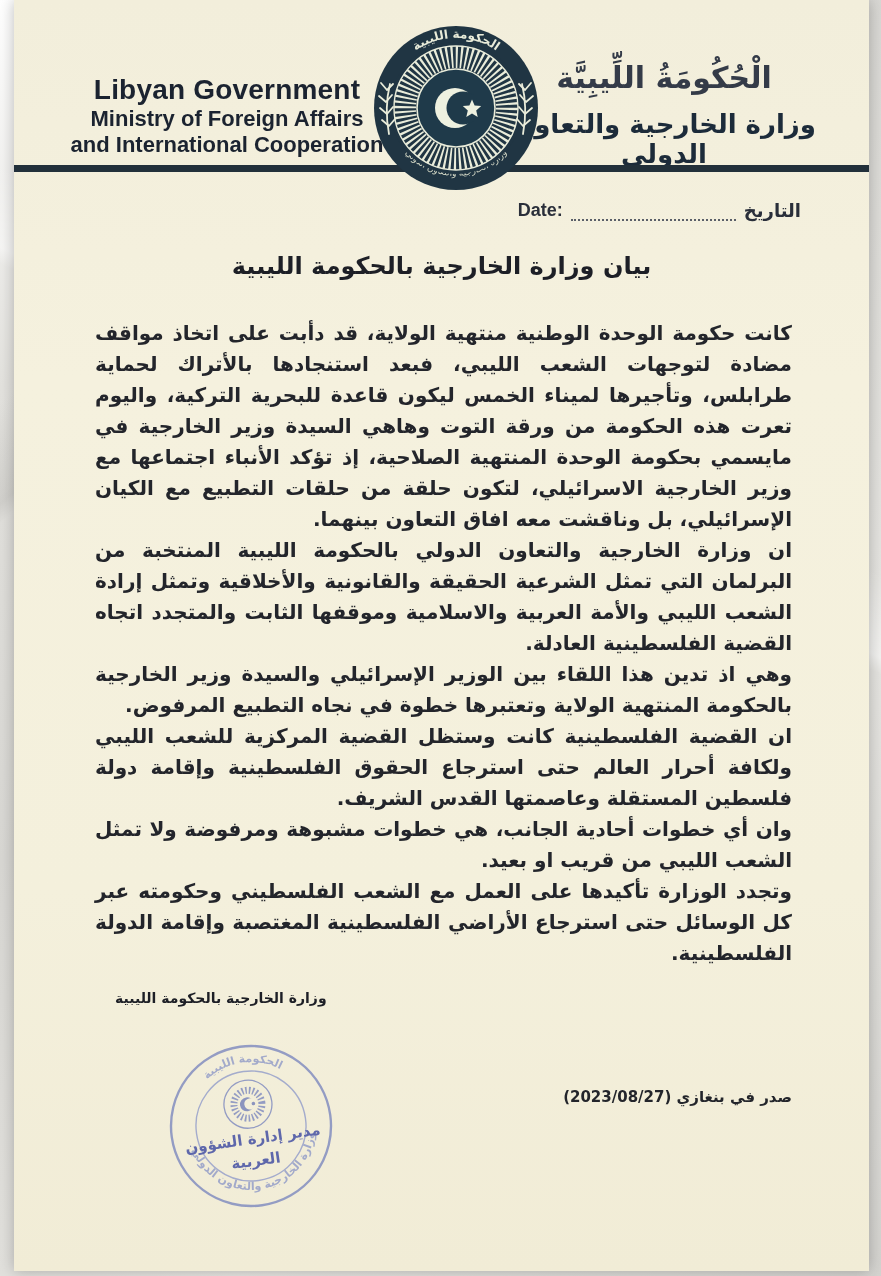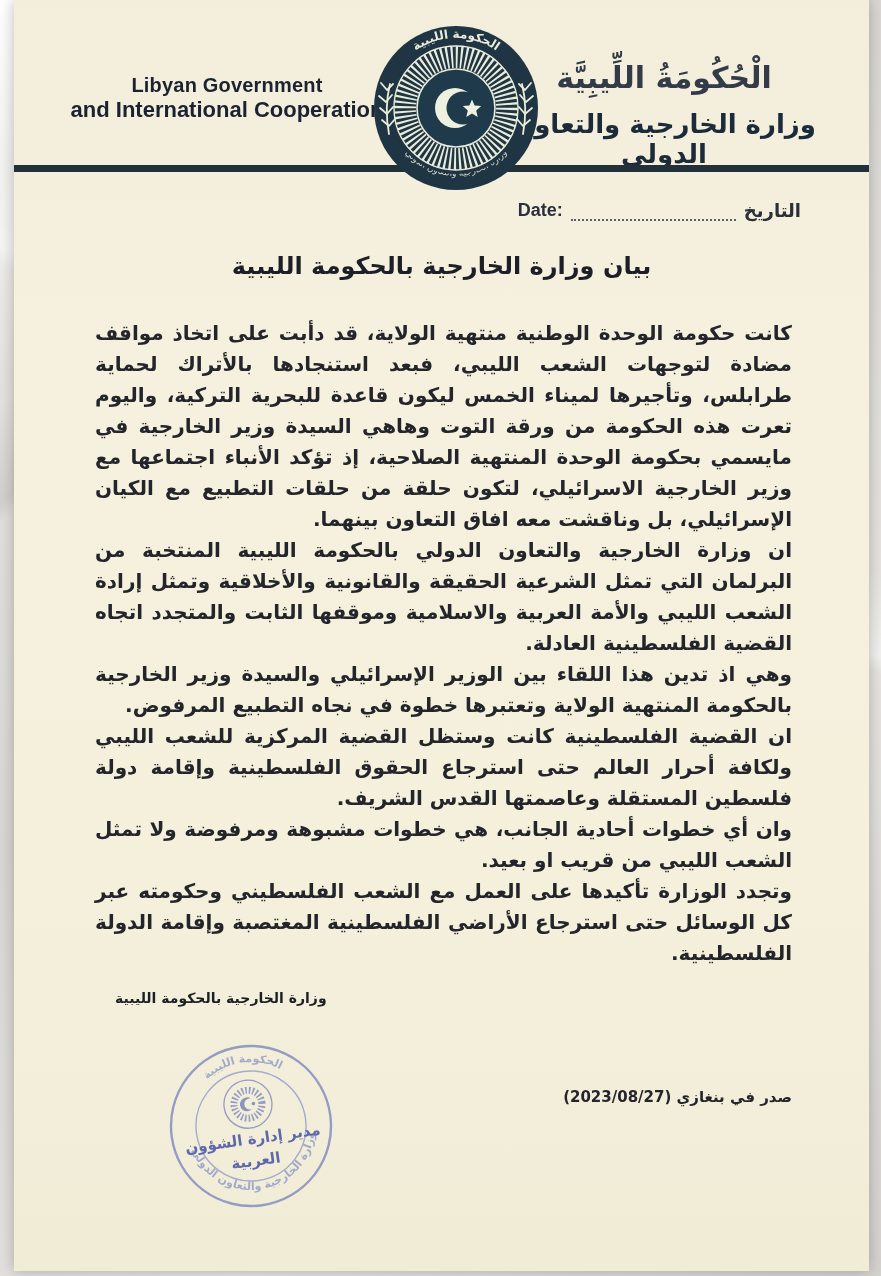--- a/index.html
+++ b/index.html
@@ -23,21 +23,21 @@
     position:absolute;left:14px;right:12px;top:0;bottom:5px;
     background:linear-gradient(180deg,#f2eedb 0%,#f5f1de 30%,#f4f0dc 70%,#f1ecd6 100%);
     box-shadow:0 0 14px rgba(0,0,0,.25);
   }
 
   
   .en-block{
     position:absolute;top:74px;left:48px;width:330px;text-align:center;
     color:#1b2330;font-family:"Liberation Sans",sans-serif;font-weight:bold;
   }
-  .en-line1{font-size:20px;letter-spacing:.2px;}
+  .en-line1{font-size:28px;letter-spacing:.2px;}
   .en-line2,.en-line3{font-size:22px;line-height:26px;}
   .ar-block{
     position:absolute;top:60px;right:40px;width:330px;text-align:center;direction:rtl;
     color:#252c3a;
   }
   .ar-gov{font-size:30px;font-weight:bold;color:#343b48;margin-bottom:14px;}
   .ar-ministry{font-size:26px;font-weight:bold;color:#1c2b3a;}
   .head-rule{
     position:absolute;left:0;right:0;top:165px;height:7px;background:#22303a;z-index:1;
   }
@@ -81,20 +81,21 @@
 </style>
 </head>
 <body>
 
 <div class="backdrop"></div>
 
 <div class="paper">
 
   <div class="en-block">
     <div class="en-line1">Libyan Government</div>
+    <div class="en-line2">Ministry of Foreign Affairs</div>
     <div class="en-line3">and International Cooperation</div>
   </div>
 
   <div class="ar-block">
     <div class="ar-gov">الْحُكُومَةُ اللِّيبِيَّة</div>
     <div class="ar-ministry">وزارة الخارجية والتعاون الدولي</div>
   </div>
 
   <div class="head-rule"></div>
 

